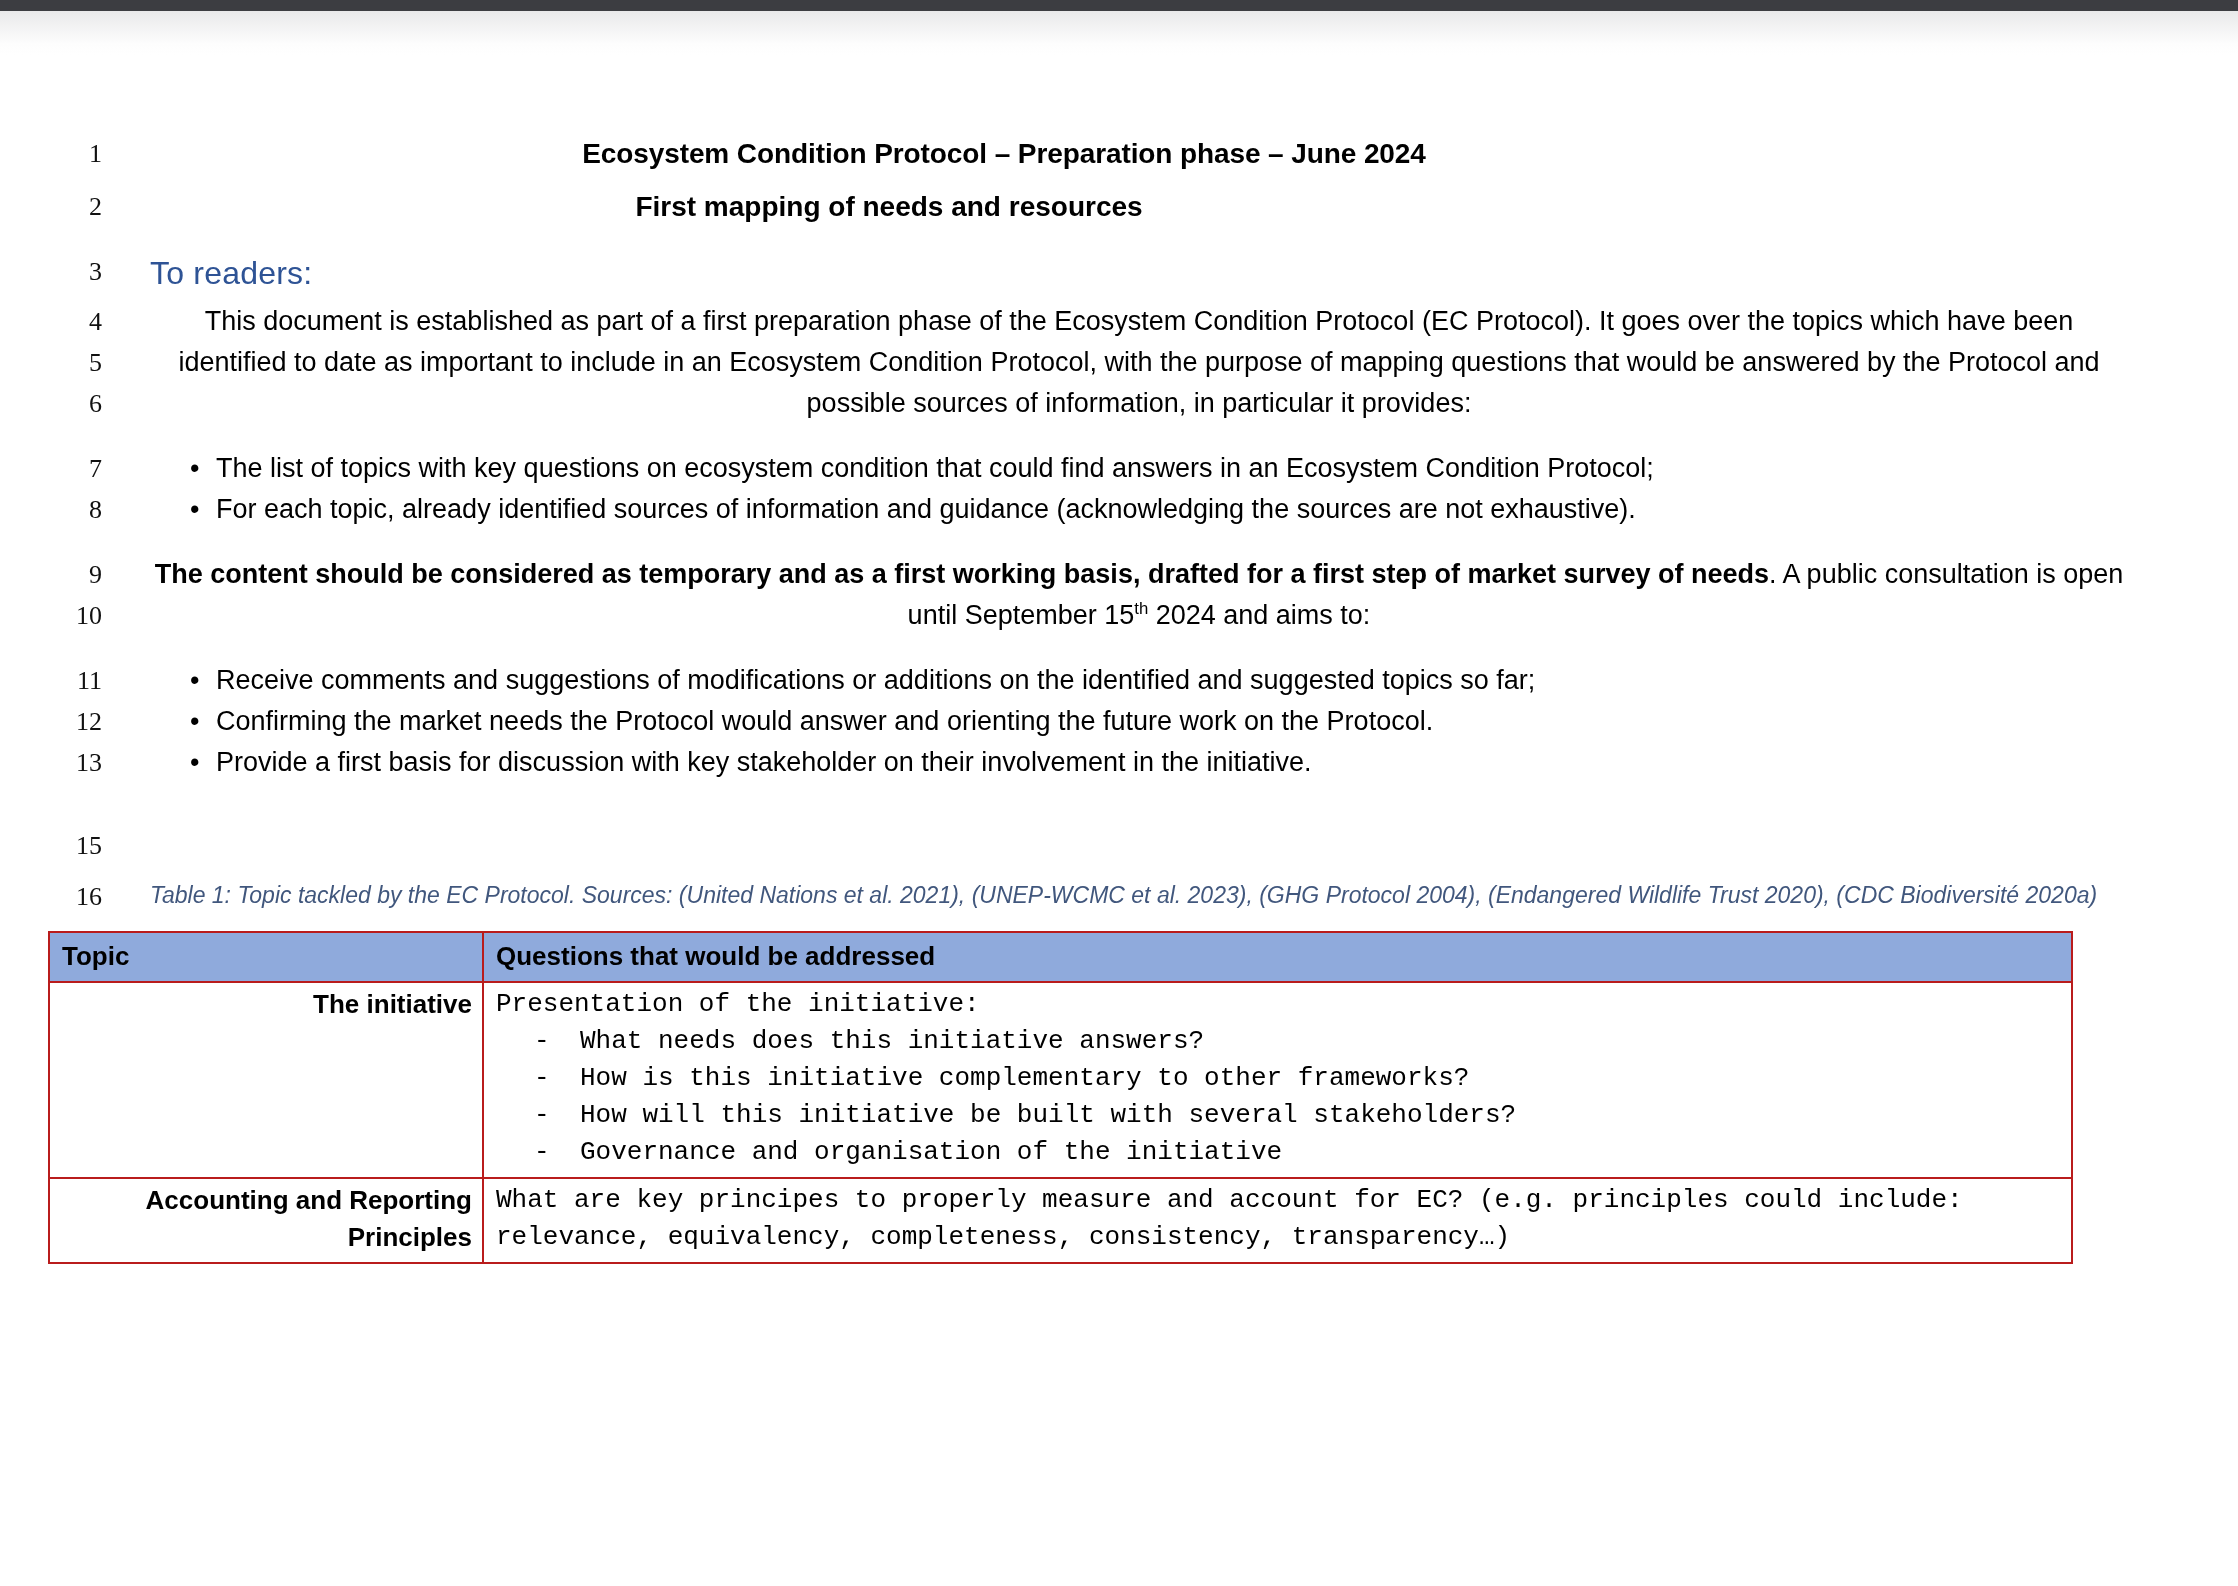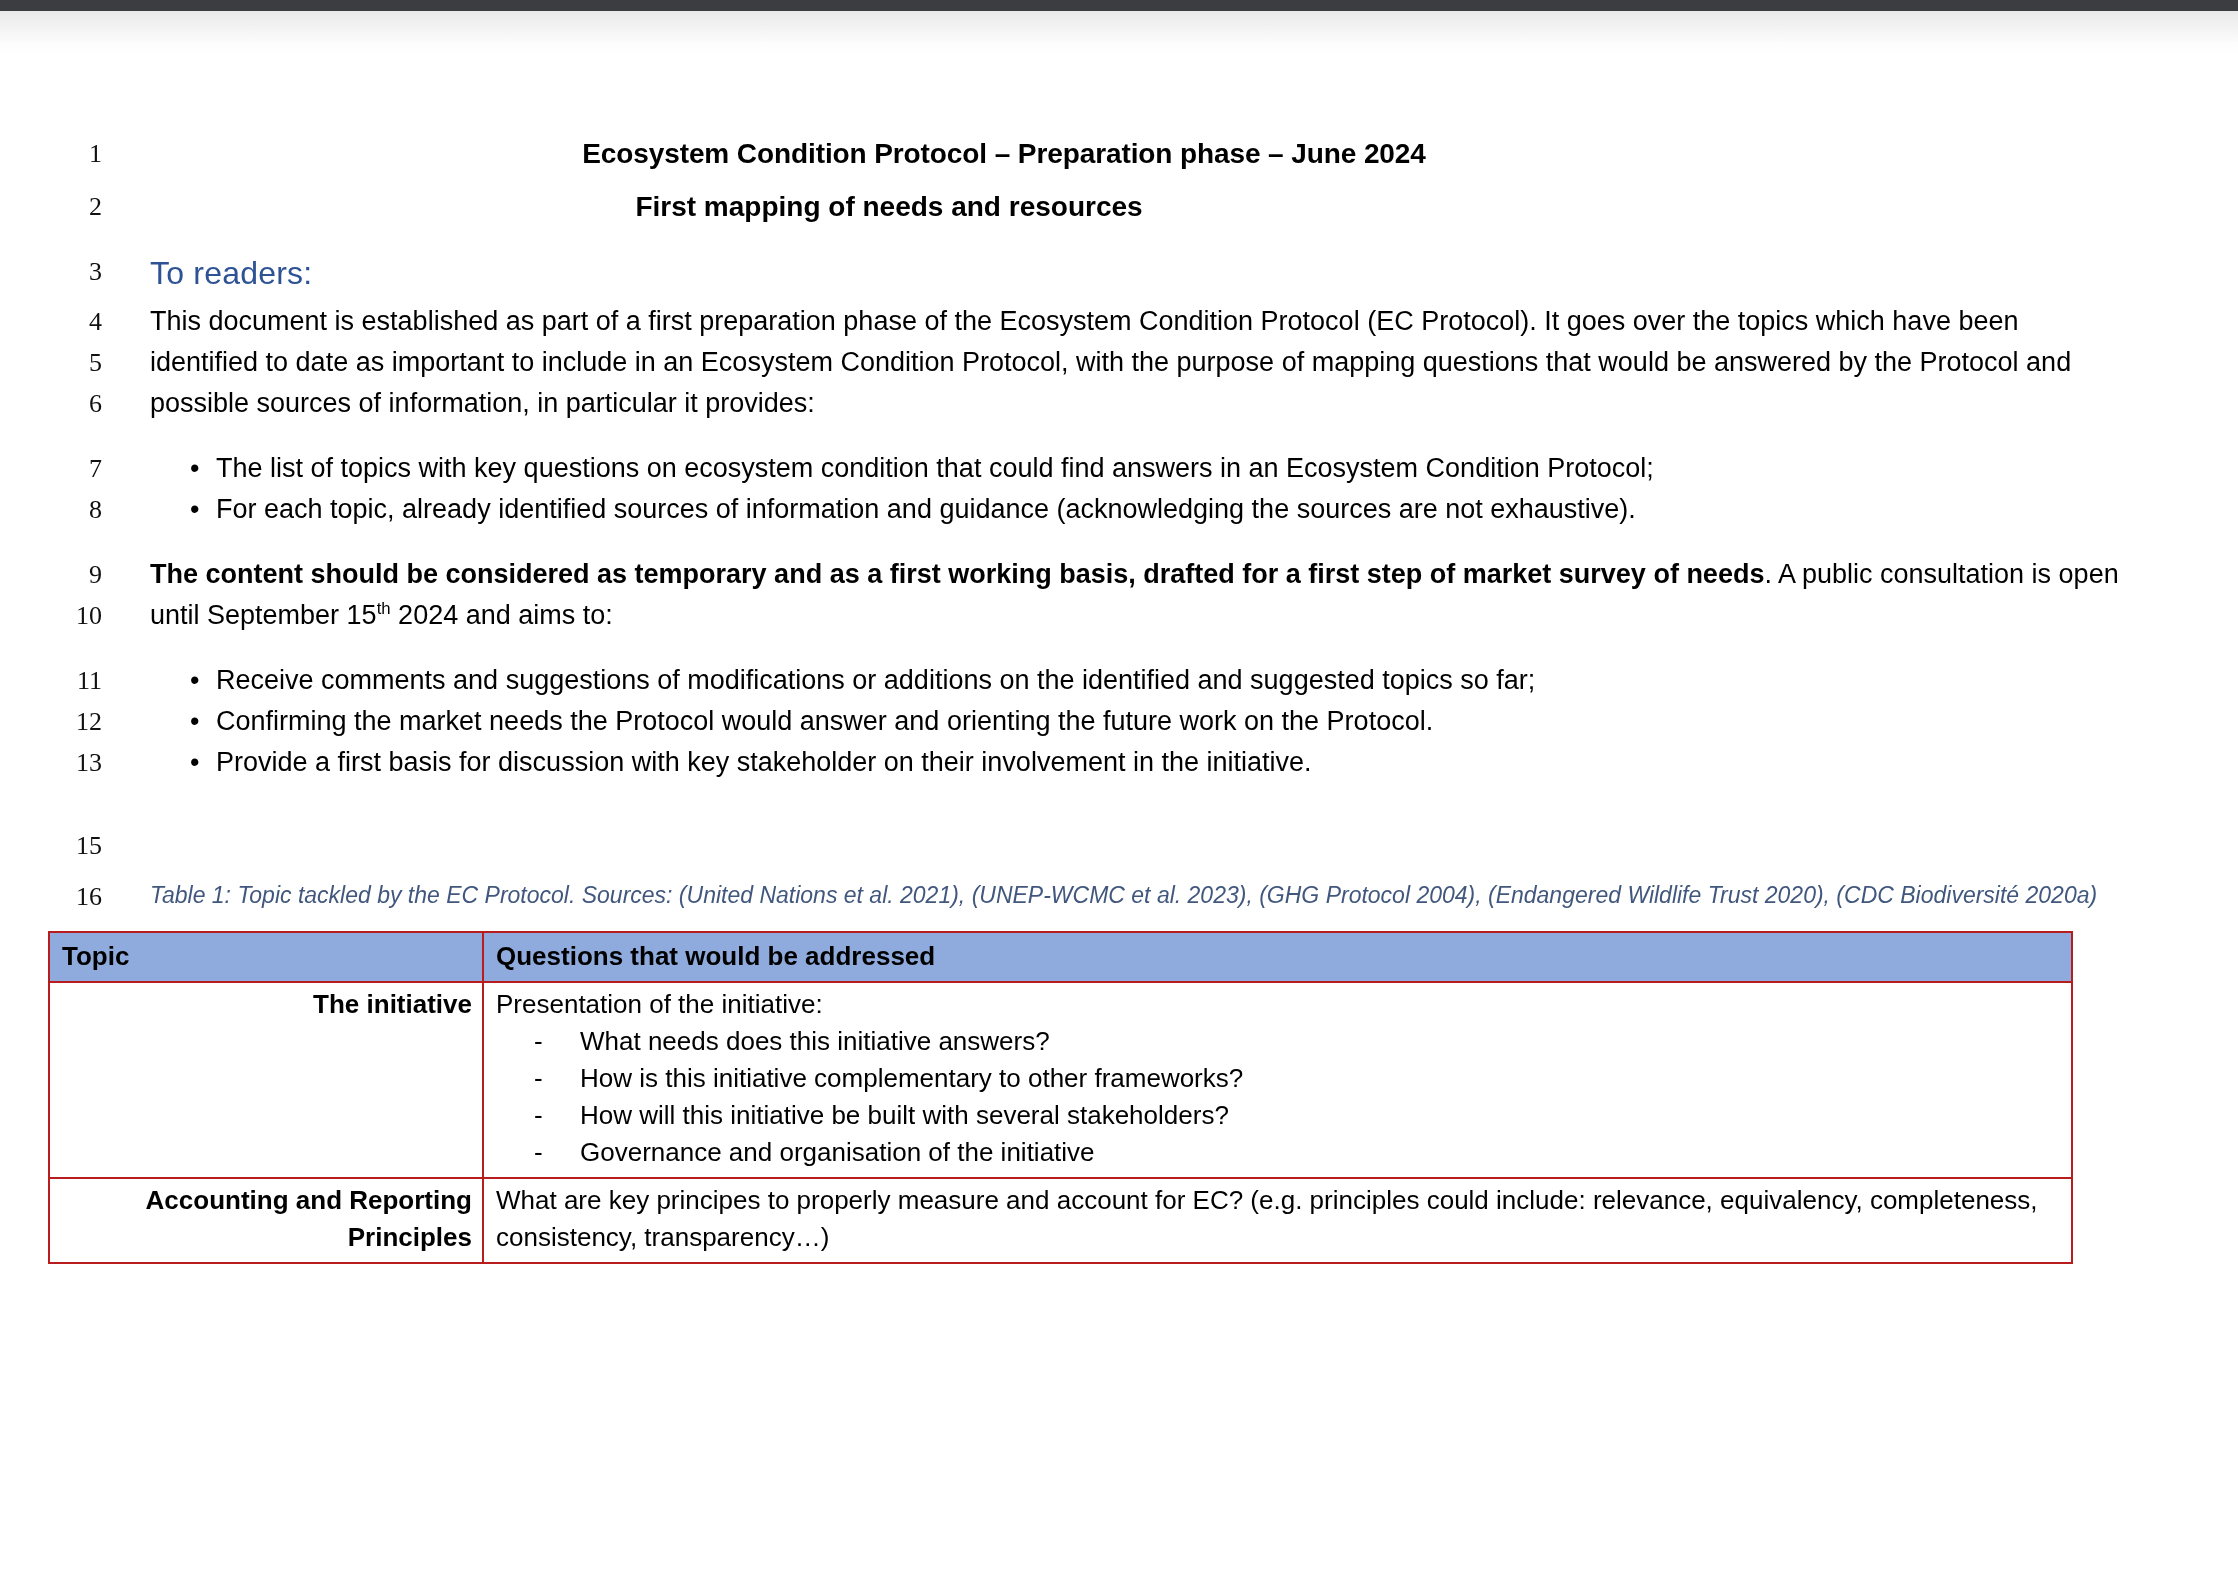--- a/index.html
+++ b/index.html
@@ -81,20 +81,21 @@
     font-size: 32px;
     line-height: 44px;
     font-weight: normal;
     letter-spacing: 0.2px;
   }
 
   .para {
     font-size: 27px;
     line-height: 41px;
     color: #000000;
+    text-align: center;
   }
 
   .bullet-line {
     display: flex;
     font-size: 27px;
     line-height: 41px;
   }
   .bullet-mark {
     width: 66px;
     flex: 0 0 66px;
@@ -137,21 +138,21 @@
   table.topics thead th {
     background: #8faadc;
     font-weight: bold;
     text-align: left;
     padding-top: 5px;
     padding-bottom: 6px;
   }
   .col-topic { width: 410px; }
   .col-q { width: auto; }
   td.topic-cell { font-weight: bold; text-align: right; }
-  td.q-cell { font-weight: normal; }
+  td.q-cell { font-weight: normal; font-family: Liberation Mono, monospace; }
 
   .dash-list {
     margin: 0;
     padding: 0;
     list-style: none;
   }
   .dash-list li {
     display: flex;
     line-height: 37px;
   }

